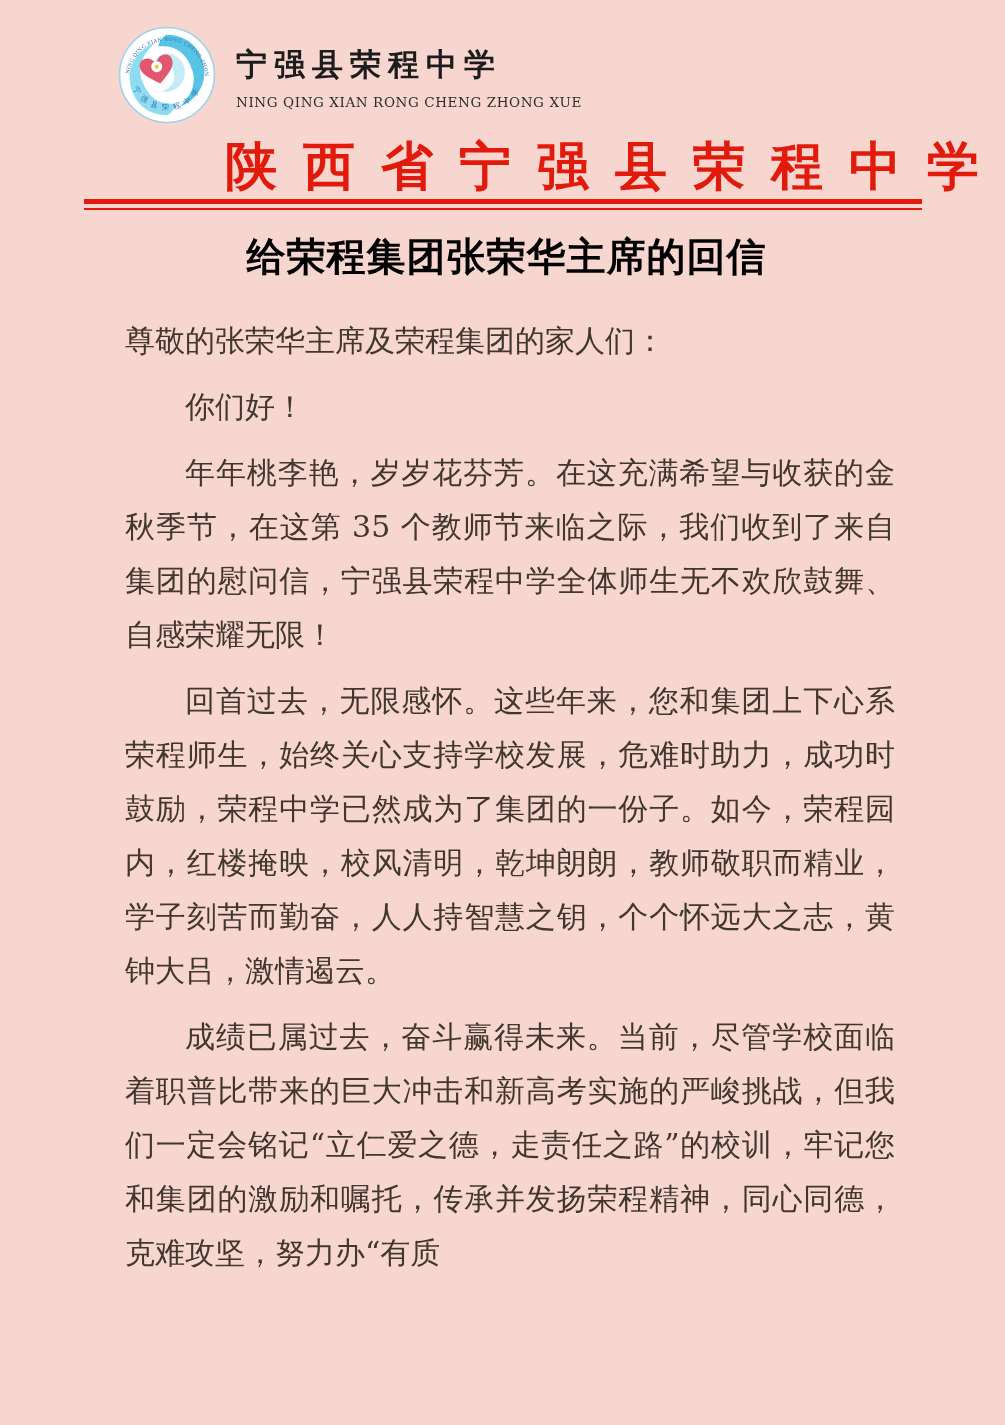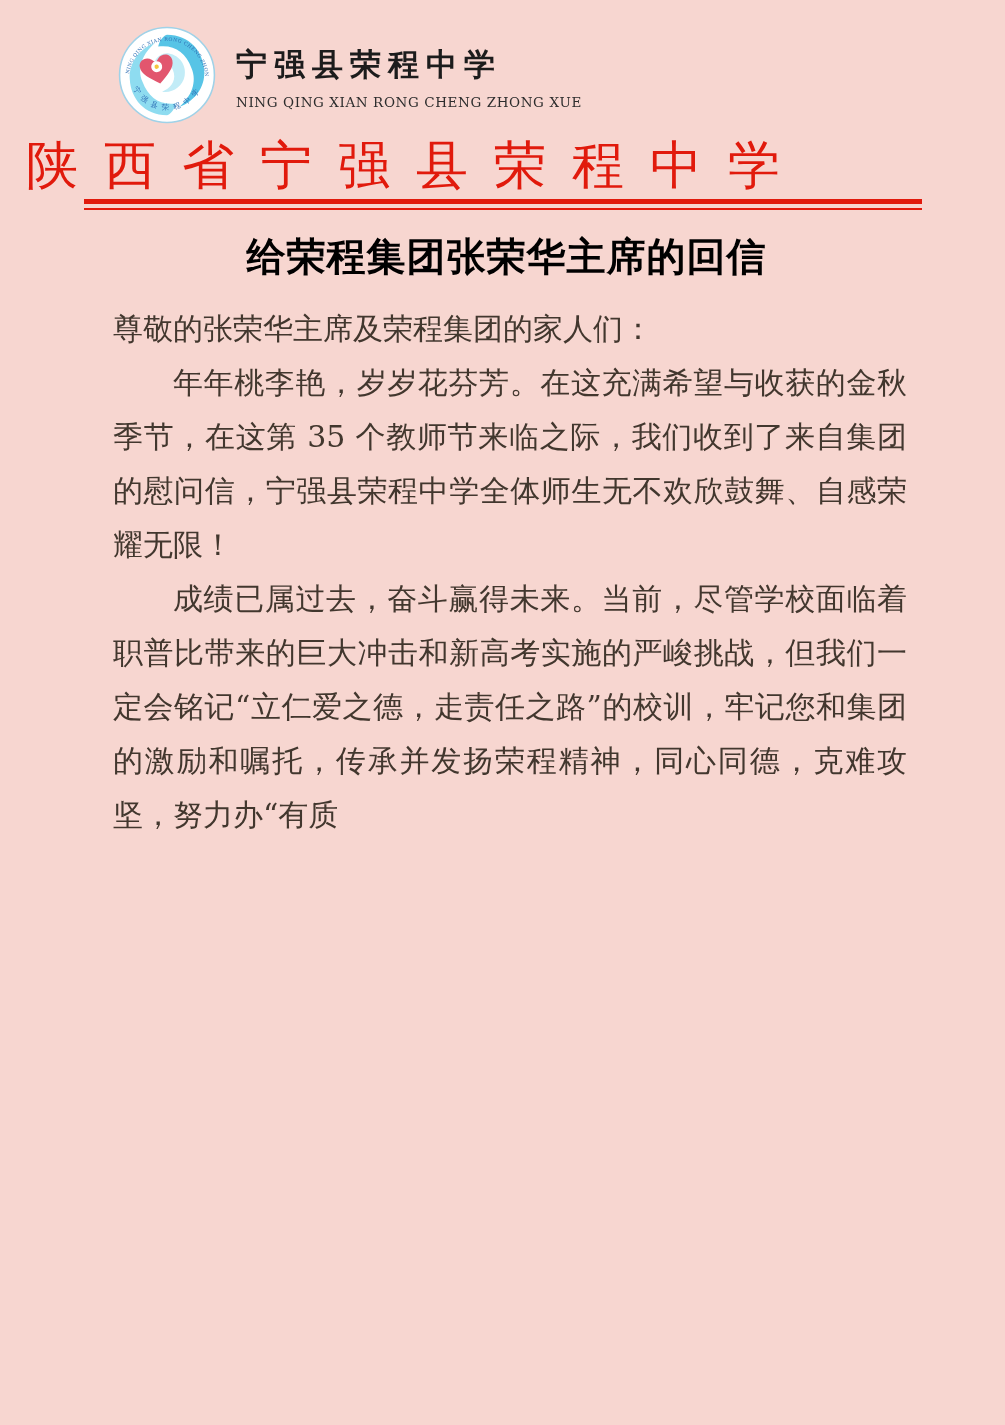--- a/index.html
+++ b/index.html
@@ -23,22 +23,22 @@
     font-size:31px;font-weight:bold;color:#1c1c1c;
     letter-spacing:7px;line-height:1.2;
   }
   .lh-en{
     font-size:13.5px;color:#2d2d2d;letter-spacing:0.6px;
     margin-top:11px;white-space:nowrap;
   }
   
   .masthead{
     position:absolute;top:137px;left:0;width:100%;
-    margin:0;text-align:left;
-    font-size:52px;font-weight:normal;
+    margin:0;text-align:right;
+    font-size:52px;font-weight:bold;
     letter-spacing:26px;text-indent:26px;
     line-height:1.1;
   }
   .rule{
     position:absolute;top:199px;left:84px;right:83px;
     height:4px;
     border-top-style:solid;border-top-width:5px;
     border-bottom-style:solid;border-bottom-width:2px;
   }
   
@@ -48,21 +48,21 @@
     font-size:39px;font-weight:bold;color:#000000;
     letter-spacing:1px;line-height:1.1;
   }
   
   .body{
     position:absolute;top:302px;left:113px;width:794px;
     height:1080px;overflow:hidden;
     font-size:30px;line-height:54px;color:#42372e;
     text-align:justify;
   }
-  .body p{margin:0;padding:0;}
+  .body p{margin:12px;padding:0;}
   .indent{text-indent:60px;}
 </style>
 </head>
 <body>
 
 <div class="page" style="background: rgb(247, 214, 208);">
 
   <header class="letterhead">
     <div class="logo-wrap">
       <svg viewBox="0 0 100 100" aria-hidden="true">
@@ -96,19 +96,21 @@
     </div>
   </header>
 
   <h1 class="masthead" style="color: rgb(225, 26, 12);">陕西省宁强县荣程中学</h1>
   <div class="rule" style="border-top-color: rgb(225, 26, 12); border-bottom-color: rgb(225, 26, 12);"></div>
 
   <h2 class="doc-title">给荣程集团张荣华主席的回信</h2>
 
   <main class="body" style="color: rgb(66, 55, 46);">
     <p class="salutation">尊敬的张荣华主席及荣程集团的家人们：</p>
+    <p class="greeting indent">你们好！</p>
     <div id="paragraphs">
         <p class="indent">年年桃李艳，岁岁花芬芳。在这充满希望与收获的金秋季节，在这第 35 个教师节来临之际，我们收到了来自集团的慰问信，宁强县荣程中学全体师生无不欢欣鼓舞、自感荣耀无限！</p>
+        <p class="indent">回首过去，无限感怀。这些年来，您和集团上下心系荣程师生，始终关心支持学校发展，危难时助力，成功时鼓励，荣程中学已然成为了集团的一份子。如今，荣程园内，红楼掩映，校风清明，乾坤朗朗，教师敬职而精业，学子刻苦而勤奋，人人持智慧之钥，个个怀远大之志，黄钟大吕，激情遏云。</p>
         <p class="indent">成绩已属过去，奋斗赢得未来。当前，尽管学校面临着职普比带来的巨大冲击和新高考实施的严峻挑战，但我们一定会铭记“立仁爱之德，走责任之路”的校训，牢记您和集团的激励和嘱托，传承并发扬荣程精神，同心同德，克难攻坚，努力办“有质</p>
       </div>
   </main>
 
 </div>
 
 </body></html>

